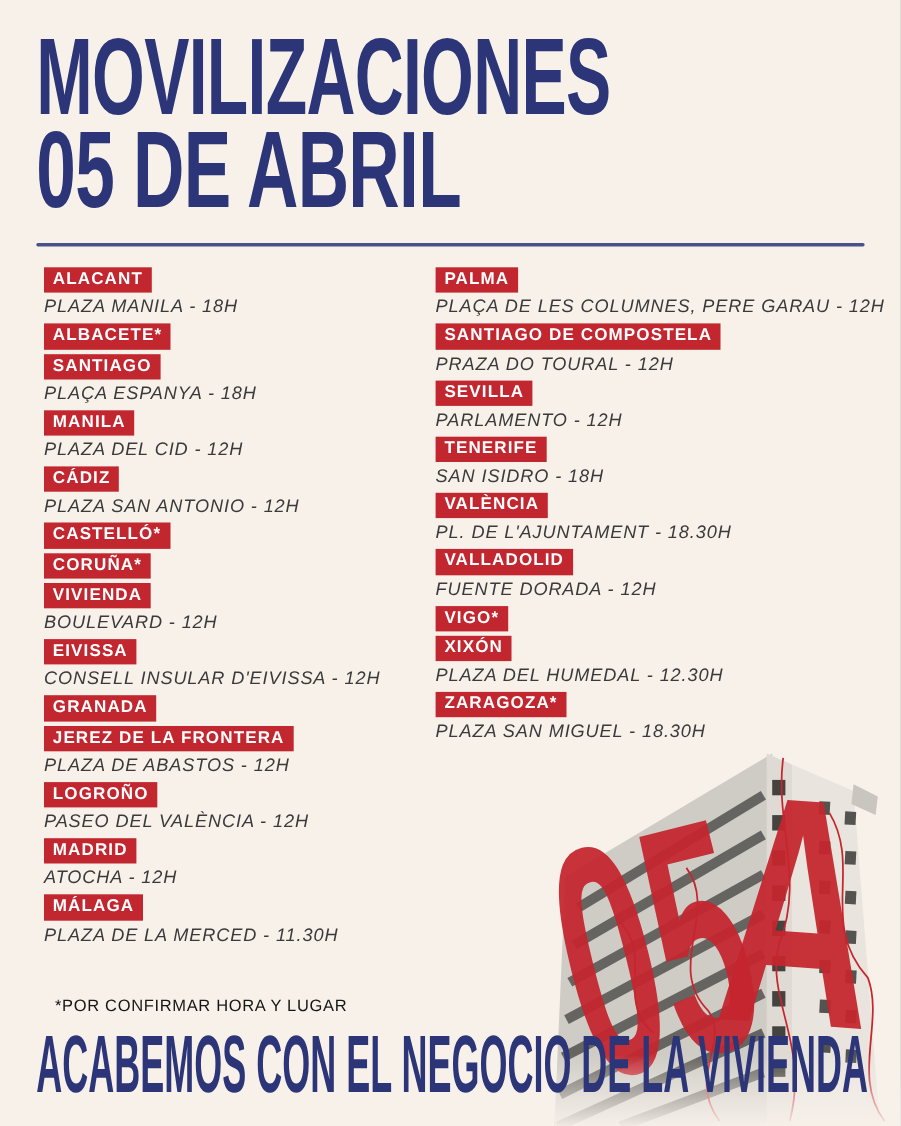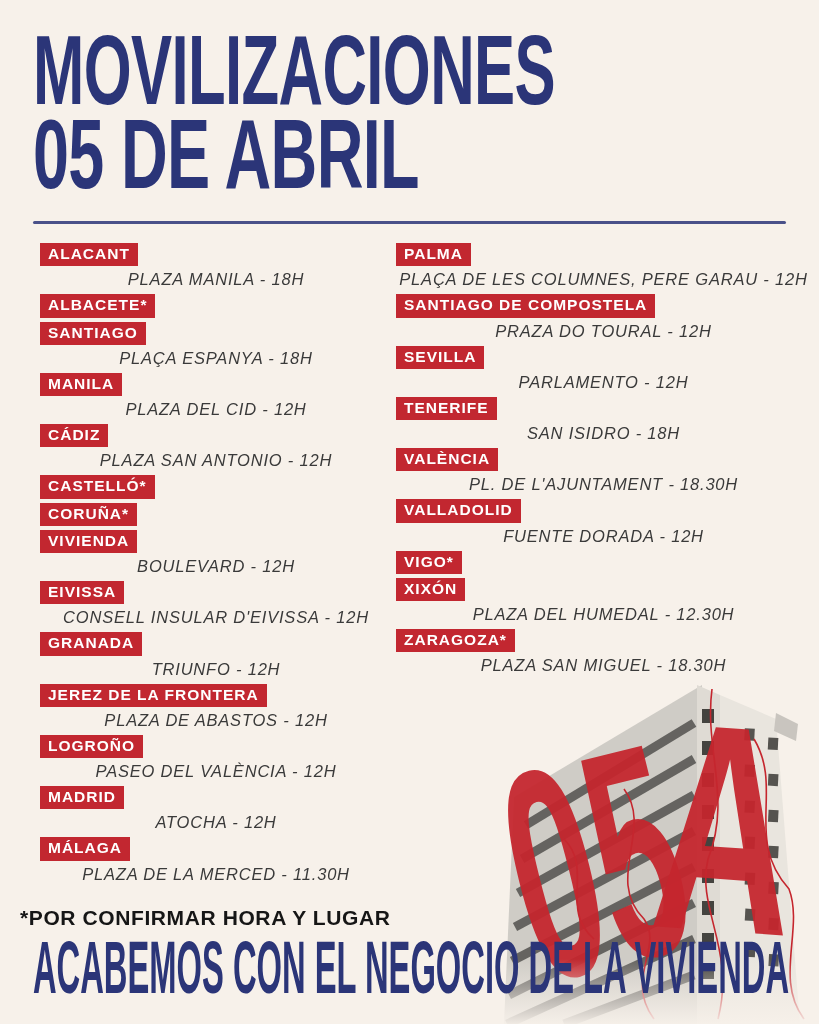--- a/index.html
+++ b/index.html
@@ -29,26 +29,26 @@
   .col-left{left:40px;width:352px;}
   .col-right{left:396px;width:415px;}
   .entry{margin-bottom:3px;}
   .badge{
     display:inline-block;background:var(--red);color:var(--white);
     font-weight:bold;font-size:15.5px;line-height:1.05;letter-spacing:1px;
     padding:3px 8px 4px 8px;margin-bottom:1px;
   }
   .detail{
     font-style:italic;font-size:16.5px;line-height:24px;
-    color:var(--detail);letter-spacing:.8px;font-weight:500;text-align:center;
+    color:var(--detail);letter-spacing:.8px;font-weight:500;
   }
   
   .footnote{
-    position:absolute;left:20px;top:906px;z-index:3;
-    font-weight:bold;font-size:21px;letter-spacing:.6px;color:var(--ink);
+    position:absolute;left:50px;top:906px;z-index:3;
+    font-weight:normal;font-size:15px;letter-spacing:.6px;color:var(--ink);
   }
   .footer-svg{position:absolute;left:33px;top:930px;z-index:3;}
   .footer-svg text{
     font-family:"Liberation Sans",sans-serif;font-weight:bold;fill:var(--navy);
   }
   .bldg-num{
     font-family:"Liberation Sans",sans-serif;font-weight:bold;fill:var(--bred);
   }
 </style>
 </head>
@@ -133,21 +133,21 @@
   <div class="col col-left">
       <div class="entry"><span class="badge">ALACANT</span><div class="detail">PLAZA MANILA - 18H</div></div>
       <div class="entry"><span class="badge">ALBACETE*</span></div>
       <div class="entry"><span class="badge">SANTIAGO</span><div class="detail">PLAÇA ESPANYA - 18H</div></div>
       <div class="entry"><span class="badge">MANILA</span><div class="detail">PLAZA DEL CID - 12H</div></div>
       <div class="entry"><span class="badge">CÁDIZ</span><div class="detail">PLAZA SAN ANTONIO - 12H</div></div>
       <div class="entry"><span class="badge">CASTELLÓ*</span></div>
       <div class="entry"><span class="badge">CORUÑA*</span></div>
       <div class="entry"><span class="badge">VIVIENDA</span><div class="detail">BOULEVARD - 12H</div></div>
       <div class="entry"><span class="badge">EIVISSA</span><div class="detail">CONSELL INSULAR D'EIVISSA - 12H</div></div>
-      <div class="entry"><span class="badge">GRANADA</span><div class="detail">TRIUNFO - 12H</div></div>
+      <div class="entry"><span class="badge">GRANADA</span></div>
       <div class="entry"><span class="badge">JEREZ DE LA FRONTERA</span><div class="detail">PLAZA DE ABASTOS - 12H</div></div>
       <div class="entry"><span class="badge">LOGROÑO</span><div class="detail">PASEO DEL VALÈNCIA - 12H</div></div>
       <div class="entry"><span class="badge">MADRID</span><div class="detail">ATOCHA - 12H</div></div>
       <div class="entry"><span class="badge">MÁLAGA</span><div class="detail">PLAZA DE LA MERCED - 11.30H</div></div>
     </div>
   <div class="col col-right">
       <div class="entry"><span class="badge">PALMA</span><div class="detail">PLAÇA DE LES COLUMNES, PERE GARAU - 12H</div></div>
       <div class="entry"><span class="badge">SANTIAGO DE COMPOSTELA</span><div class="detail">PRAZA DO TOURAL - 12H</div></div>
       <div class="entry"><span class="badge">SEVILLA</span><div class="detail">PARLAMENTO - 12H</div></div>
       <div class="entry"><span class="badge">TENERIFE</span><div class="detail">SAN ISIDRO - 18H</div></div>

